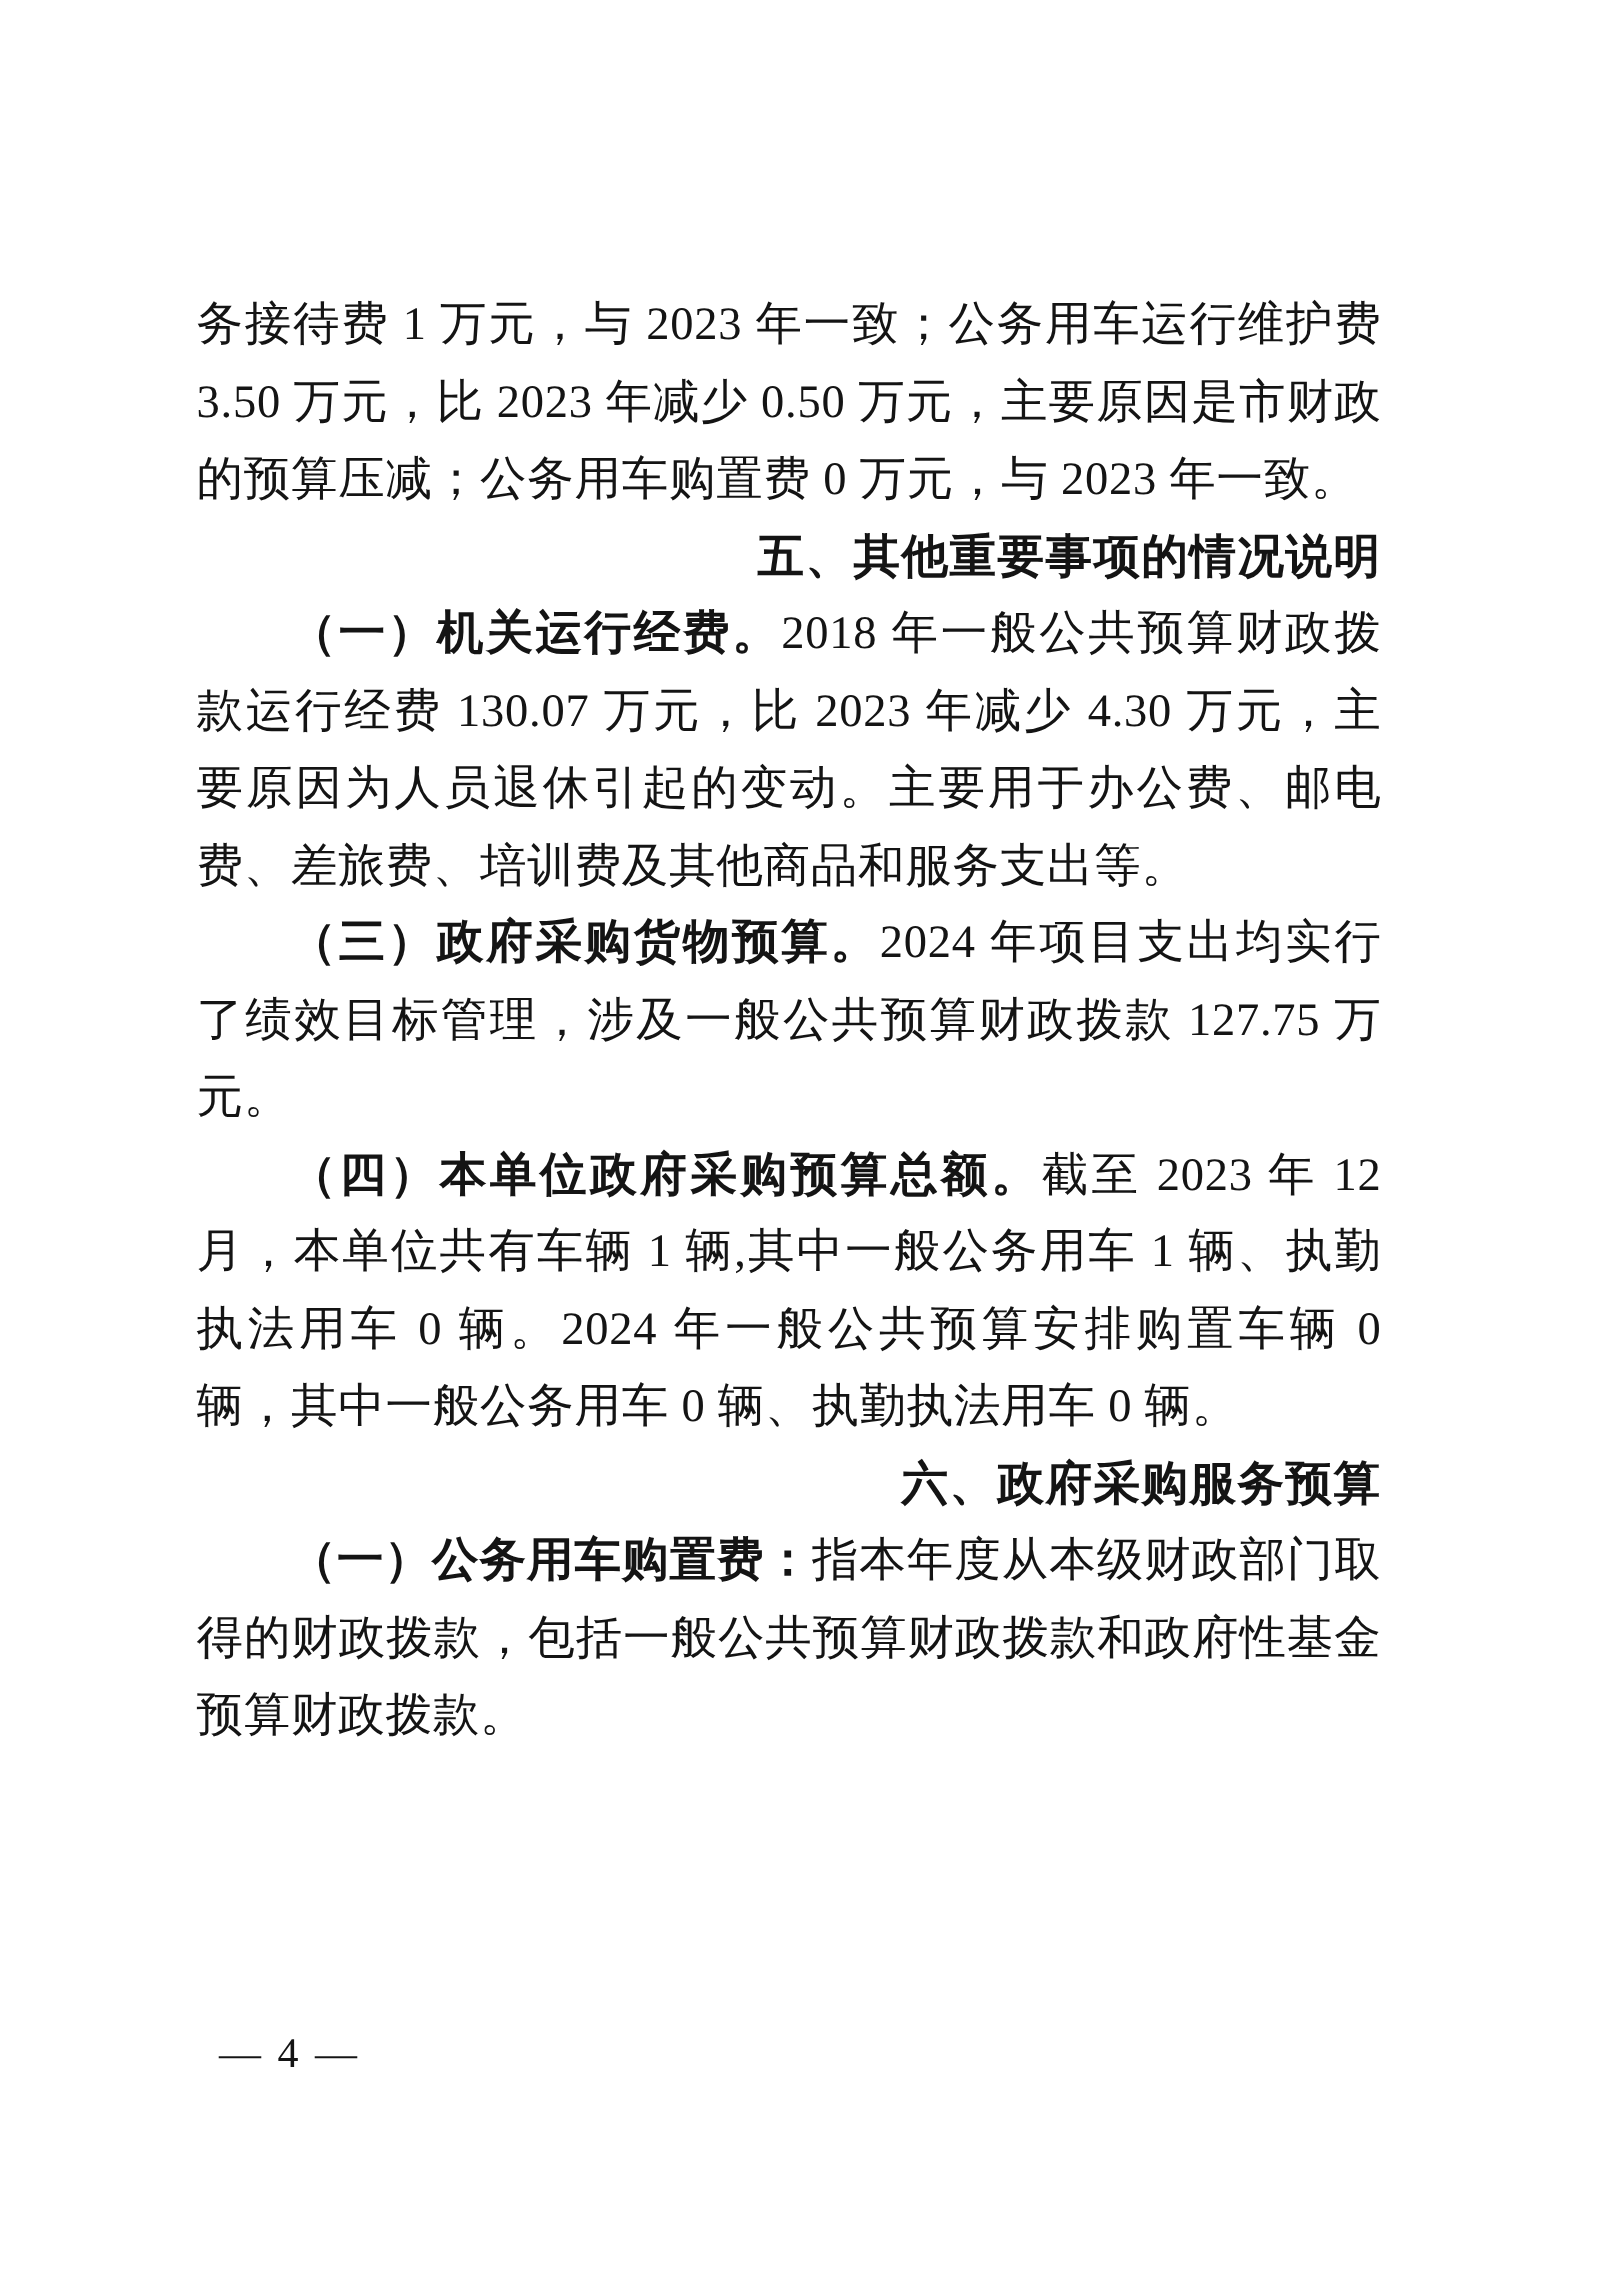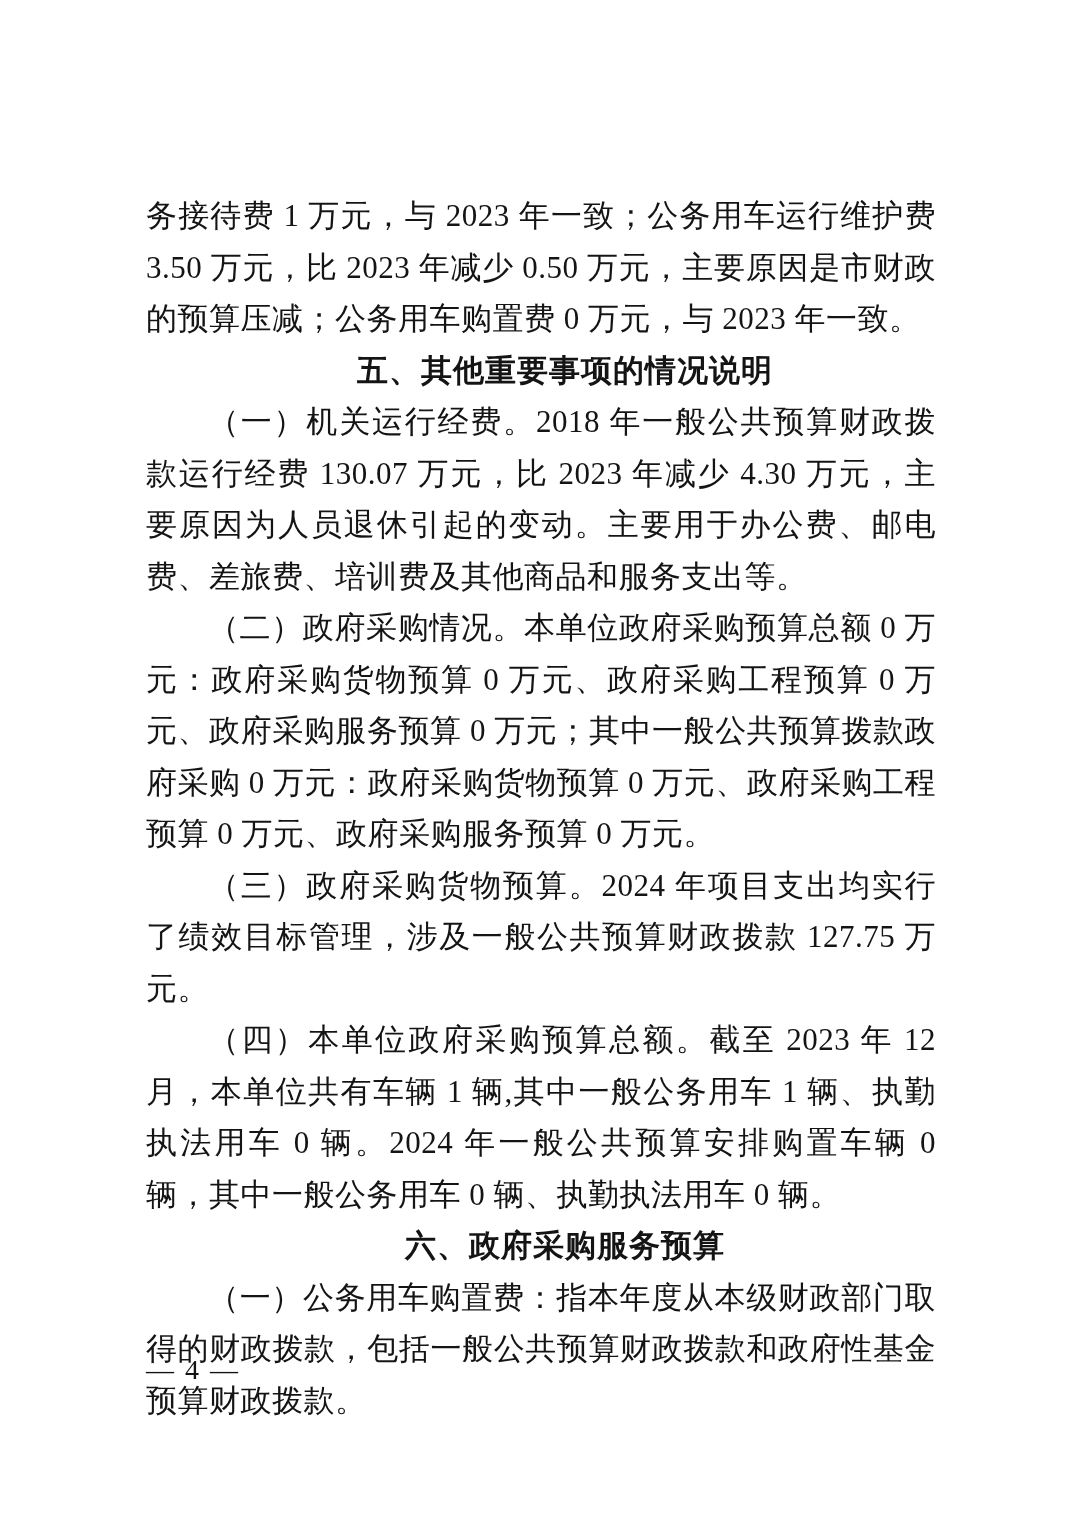--- a/index.html
+++ b/index.html
@@ -11,47 +11,47 @@
     position: relative;
     width: 1074px;
     height: 1520px;
     background: #ffffff;
     overflow: hidden;
     font-family: "Liberation Serif", "DejaVu Serif", serif;
     color: #141414;
   }
   .textblock {
     position: absolute;
-    left: 146px;
+    left: 131px;
     top: 190px;
     width: 790px;
     font-size: 31px;
     line-height: 51.5px;
     text-align: justify;
     text-justify: inter-ideograph;
     letter-spacing: 0.5px;
   }
   .para {
     margin: 0;
     text-indent: 2em;
   }
   .para.no-indent {
     text-indent: 0;
   }
   .lead {
-    font-weight: normal;
+    font-weight: bold;
   }
   .heading {
     margin: 0;
     font-family: "Liberation Sans", "DejaVu Sans", sans-serif;
     font-weight: bold;
     font-size: 31px;
     line-height: 51.5px;
     text-indent: 48px;
-    text-align: center;
+    text-align: right;
     letter-spacing: 1px;
   }
   .pagefooter {
     position: absolute;
     left: 146px;
     top: 1350px;
     font-size: 28px;
     line-height: 40px;
     color: #141414;
   }
@@ -65,21 +65,20 @@
 <div class="page">
 
   <main class="textblock">
 
     <p class="para no-indent"><span>务接待费 1 万元，与 2023 年一致；公务用车运行维护费 3.50 万元，比 2023 年减少 0.50 万元，主要原因是市财政的预算压减；公务用车购置费 0 万元，与 2023 年一致。</span></p>
 
     <h2 class="heading"><span>五、其他重要事项的情况说明</span></h2>
 
     <p class="para"><span class="lead">（一）机关运行经费。</span><span>2018 年一般公共预算财政拨款运行经费 130.07 万元，比 2023 年减少 4.30 万元，主要原因为人员退休引起的变动。主要用于办公费、邮电费、差旅费、培训费及其他商品和服务支出等。</span></p>
 
-    <p class="para"><span class="lead">（二）政府采购情况。</span><span>本单位政府采购预算总额 0 万元：政府采购货物预算 0 万元、政府采购工程预算 0 万元、政府采购服务预算 0 万元；其中一般公共预算拨款政府采购 0 万元：政府采购货物预算 0 万元、政府采购工程预算 0 万元、政府采购服务预算 0 万元。</span></p>
 
     <p class="para"><span class="lead">（三）政府采购货物预算。</span><span>2024 年项目支出均实行了绩效目标管理，涉及一般公共预算财政拨款 127.75 万元。</span></p>
 
     <p class="para"><span class="lead">（四）本单位政府采购预算总额。</span><span>截至 2023 年 12 月，本单位共有车辆 1 辆,其中一般公务用车 1 辆、执勤执法用车 0 辆。2024 年一般公共预算安排购置车辆 0 辆，其中一般公务用车 0 辆、执勤执法用车 0 辆。</span></p>
 
     <h2 class="heading"><span>六、政府采购服务预算</span></h2>
 
     <p class="para"><span class="lead">（一）公务用车购置费：</span><span>指本年度从本级财政部门取得的财政拨款，包括一般公共预算财政拨款和政府性基金预算财政拨款。</span></p>
 
   </main>

